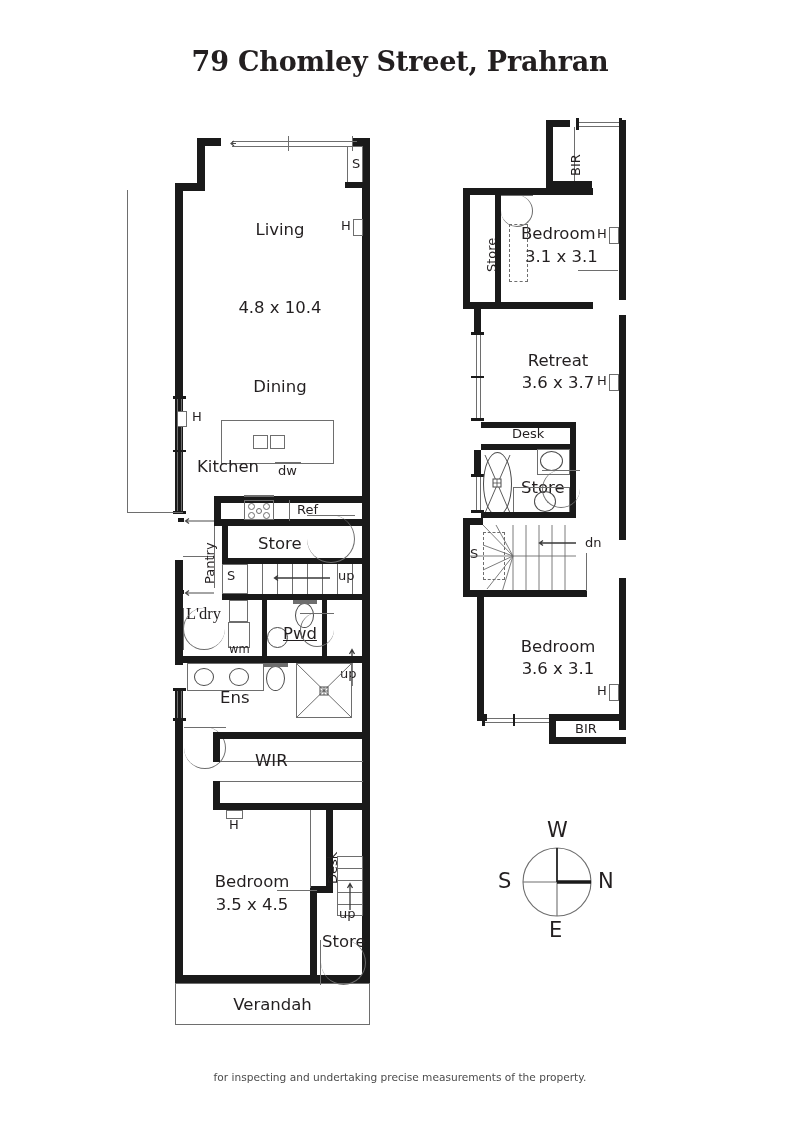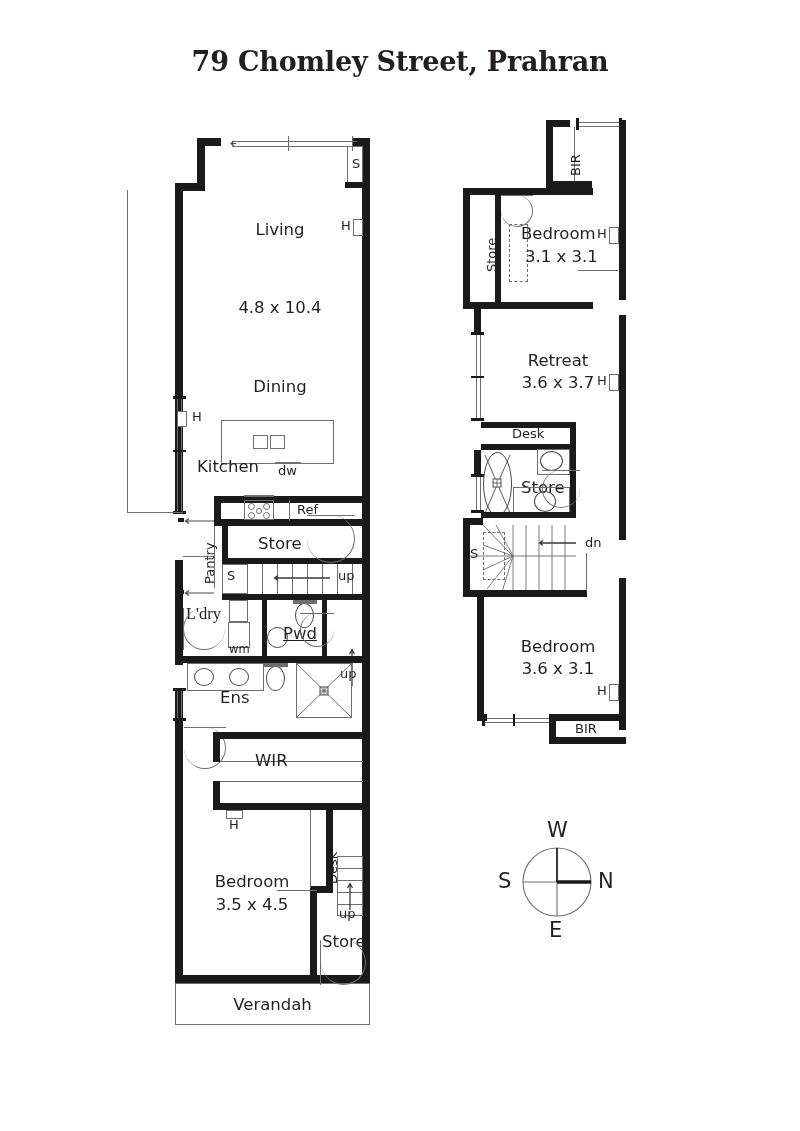--- a/index.html
+++ b/index.html
@@ -395,13 +395,14 @@
       <path d="M62,72 L62,38" stroke="#1a1a1a" stroke-width="1.6"></path>
     </svg>
     <div class="compass-lbl" style="left:52px; top:8px;">W</div>
     <div class="compass-lbl" style="left:103px; top:59px;">N</div>
     <div class="compass-lbl" style="left:54px; top:108px;">E</div>
     <div class="compass-lbl" style="left:3px; top:59px;">S</div>
   </div>
 </div>
 
 <div id="footer-note">
+  <span class="fnote-line">for inspecting and undertaking precise measurements of the property.</span>
 </div>
 
 </body></html>

